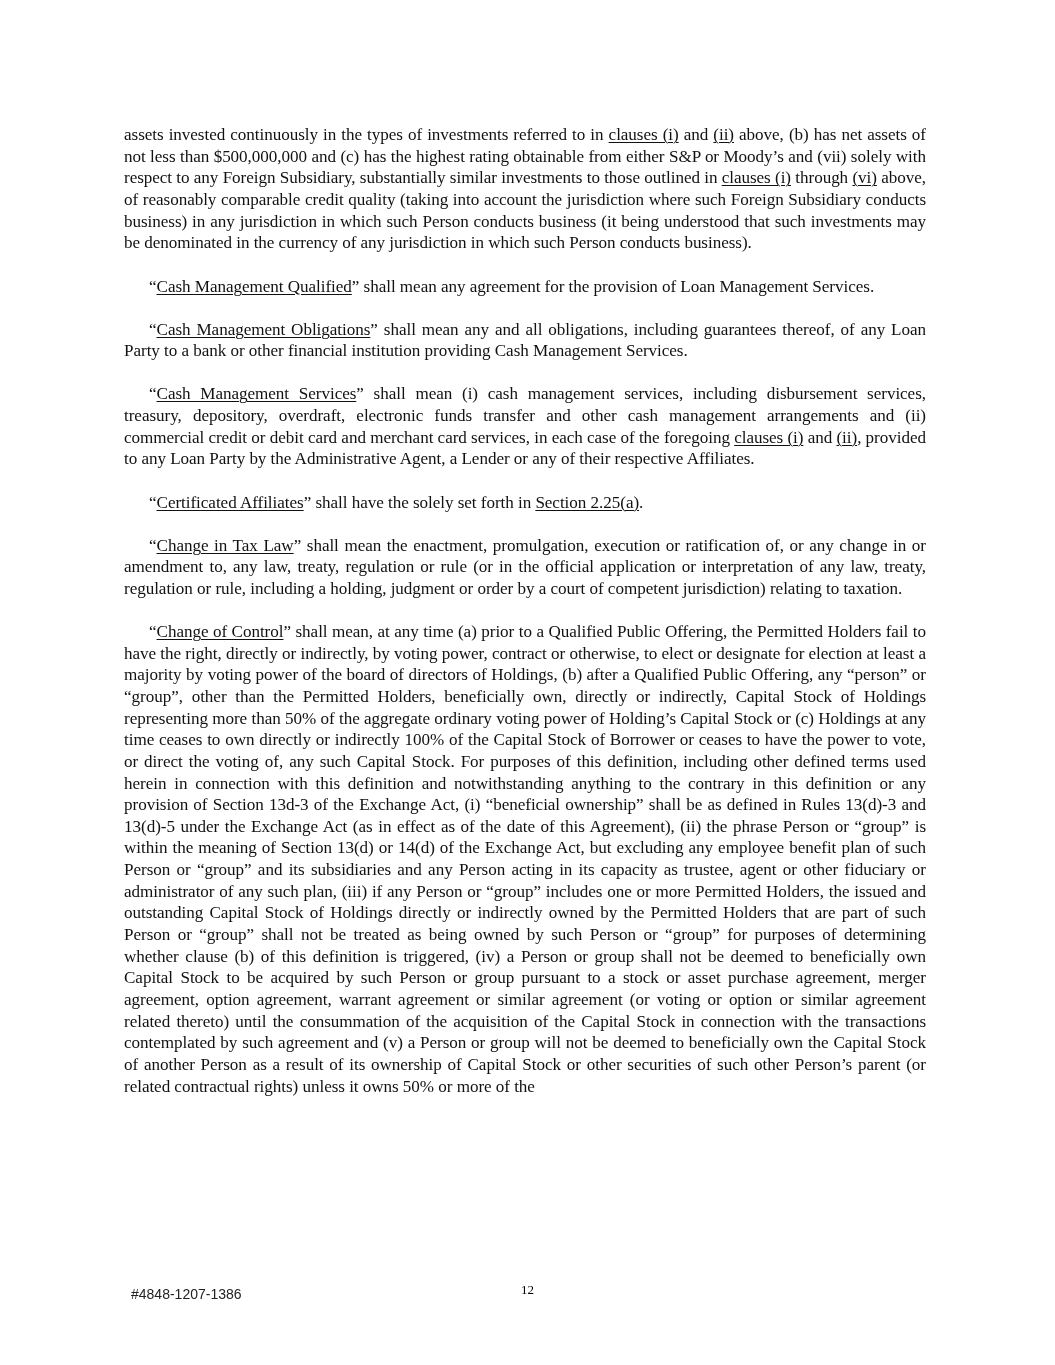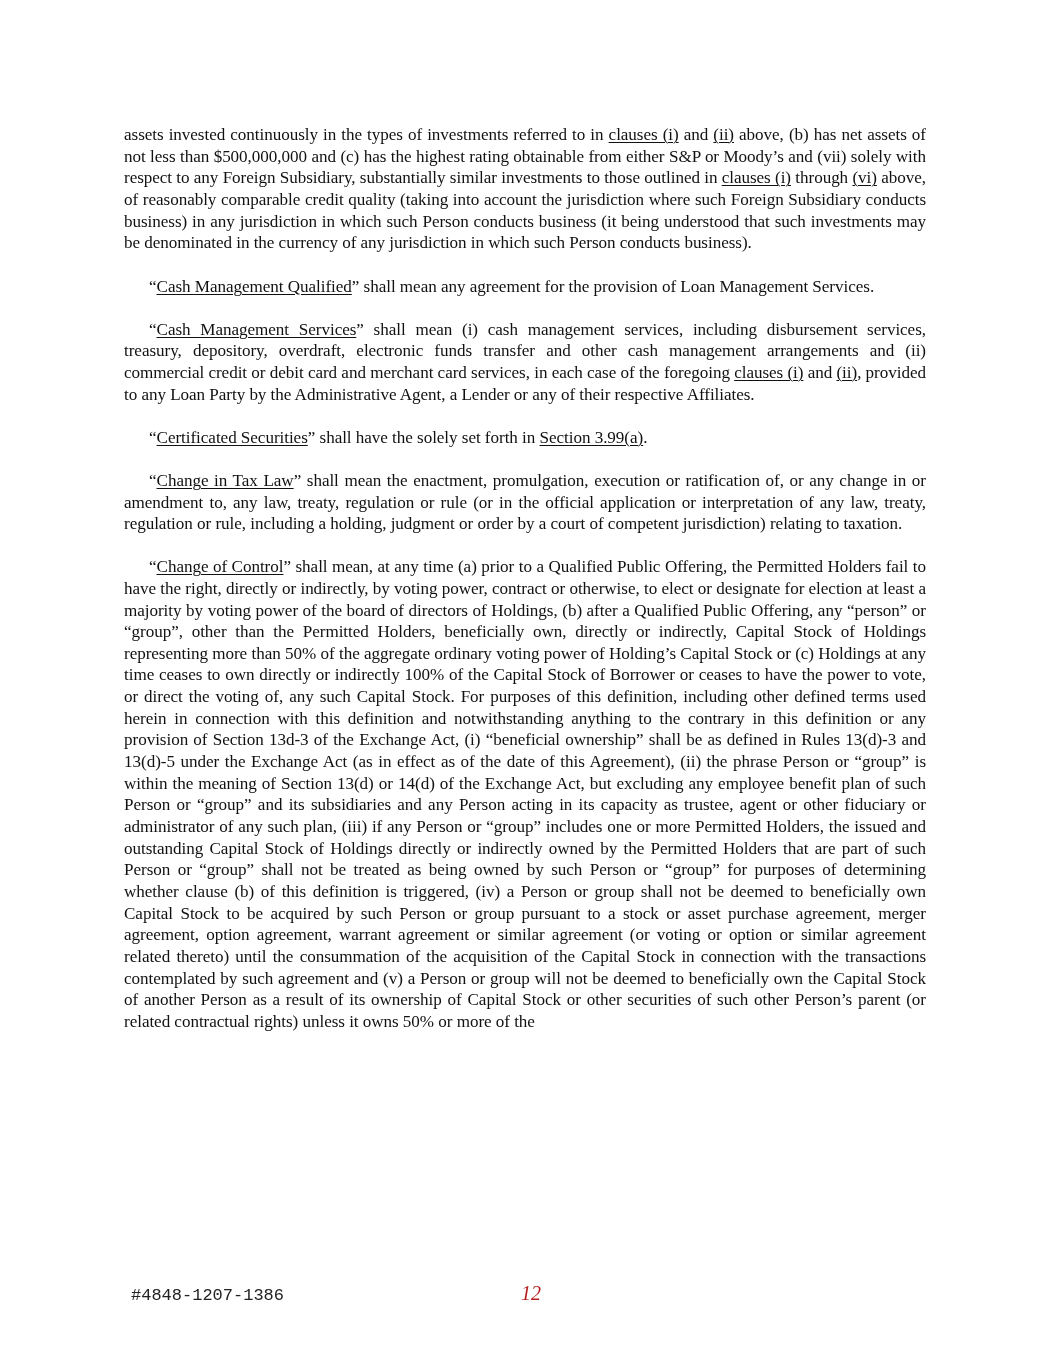--- a/index.html
+++ b/index.html
@@ -36,40 +36,40 @@
     }
     .u {
       text-decoration: underline;
       text-underline-offset: 2px;
       text-decoration-thickness: 1px;
     }
     .footer-id {
       position: absolute;
       left: 131px;
       top: 1286px;
-      font-size: 17px;
-      font-family: Liberation Mono, monospace;
+      font-size: 14px;
+      font-family: Liberation Sans, sans-serif;
       color: #222;
     }
     .page-num {
       position: absolute;
       left: 521px;
       top: 1282px;
-      font-size: 20px;
+      font-size: 13px;
       font-family: "Liberation Serif", serif;
-      color: #b91c1c;
-      font-style: italic;
+      color: #000000;
     }
   </style>
 </head>
 <body>
 
 <div class="page">
   <p class="para first"><span>assets invested continuously in the types of investments referred to in </span><span class="u">clauses (i)</span><span> and </span><span class="u">(ii)</span><span> above, (b) has net assets of not less than $500,000,000 and (c) has the highest rating obtainable from either S&amp;P or Moody’s and (vii) solely with respect to any Foreign Subsidiary, substantially similar investments to those outlined in </span><span class="u">clauses (i)</span><span> through </span><span class="u">(vi)</span><span> above, of reasonably comparable credit quality (taking into account the jurisdiction where such Foreign Subsidiary conducts business) in any jurisdiction in which such Person conducts business (it being understood that such investments may be denominated in the currency of any jurisdiction in which such Person conducts business).</span></p>
   <p class="para def"><span>“</span><span class="u">Cash Management Qualified</span><span>” shall mean any agreement for the provision of Loan Management Services.</span></p>
+  <p class="para def"><span>“</span><span class="u">Cash Management Obligations</span><span>” shall mean any and all obligations, including guarantees thereof, of any Loan Party to a bank or other financial institution providing Cash Management Services.</span></p>
   <p class="para def"><span>“</span><span class="u">Cash Management Services</span><span>” shall mean (i) cash management services, including disbursement services, treasury, depository, overdraft, electronic funds transfer and other cash management arrangements and (ii) commercial credit or debit card and merchant card services, in each case of the foregoing </span><span class="u">clauses (i)</span><span> and </span><span class="u">(ii)</span><span>, provided to any Loan Party by the Administrative Agent, a Lender or any of their respective Affiliates.</span></p>
-  <p class="para def"><span>“</span><span class="u">Certificated Securities</span><span>” shall have the solely set forth in </span><span class="u">Section 3.99(a)</span><span>.</span></p>
+  <p class="para def"><span>“</span><span class="u">Certificated Affiliates</span><span>” shall have the solely set forth in </span><span class="u">Section 2.25(a)</span><span>.</span></p>
   <p class="para def"><span>“</span><span class="u">Change in Tax Law</span><span>” shall mean the enactment, promulgation, execution or ratification of, or any change in or amendment to, any law, treaty, regulation or rule (or in the official application or interpretation of any law, treaty, regulation or rule, including a holding, judgment or order by a court of competent jurisdiction) relating to taxation.</span></p>
   <p class="para def"><span>“</span><span class="u">Change of Control</span><span>” shall mean, at any time (a) prior to a Qualified Public Offering, the Permitted Holders fail to have the right, directly or indirectly, by voting power, contract or otherwise, to elect or designate for election at least a majority by voting power of the board of directors of Holdings, (b) after a Qualified Public Offering, any “person” or “group”, other than the Permitted Holders, beneficially own, directly or indirectly, Capital Stock of Holdings representing more than 50% of the aggregate ordinary voting power of Holding’s Capital Stock or (c) Holdings at any time ceases to own directly or indirectly 100% of the Capital Stock of Borrower or ceases to have the power to vote, or direct the voting of, any such Capital Stock.  For purposes of this definition, including other defined terms used herein in connection with this definition and notwithstanding anything to the contrary in this definition or any provision of Section 13d-3 of the Exchange Act, (i) “beneficial ownership” shall be as defined in Rules 13(d)-3 and 13(d)-5 under the Exchange Act (as in effect as of the date of this Agreement), (ii) the phrase Person or “group” is within the meaning of Section 13(d) or 14(d) of the Exchange Act, but excluding any employee benefit plan of such Person or “group” and its subsidiaries and any Person acting in its capacity as trustee, agent or other fiduciary or administrator of any such plan, (iii) if any Person or “group” includes one or more Permitted Holders, the issued and outstanding Capital Stock of Holdings directly or indirectly owned by the Permitted Holders that are part of such Person or “group” shall not be treated as being owned by such Person or “group” for purposes of determining whether clause (b) of this definition is triggered, (iv) a Person or group shall not be deemed to beneficially own Capital Stock to be acquired by such Person or group pursuant to a stock or asset purchase agreement, merger agreement, option agreement, warrant agreement or similar agreement (or voting or option or similar agreement related thereto) until the consummation of the acquisition of the Capital Stock in connection with the transactions contemplated by such agreement and (v) a Person or group will not be deemed to beneficially own the Capital Stock of another Person as a result of its ownership of Capital Stock or other securities of such other Person’s parent  (or related contractual rights) unless it owns 50% or more of the</span></p>
 </div>
 
 <div class="footer-id">#4848-1207-1386</div>
 <div class="page-num">12</div>
 
 </body></html>

